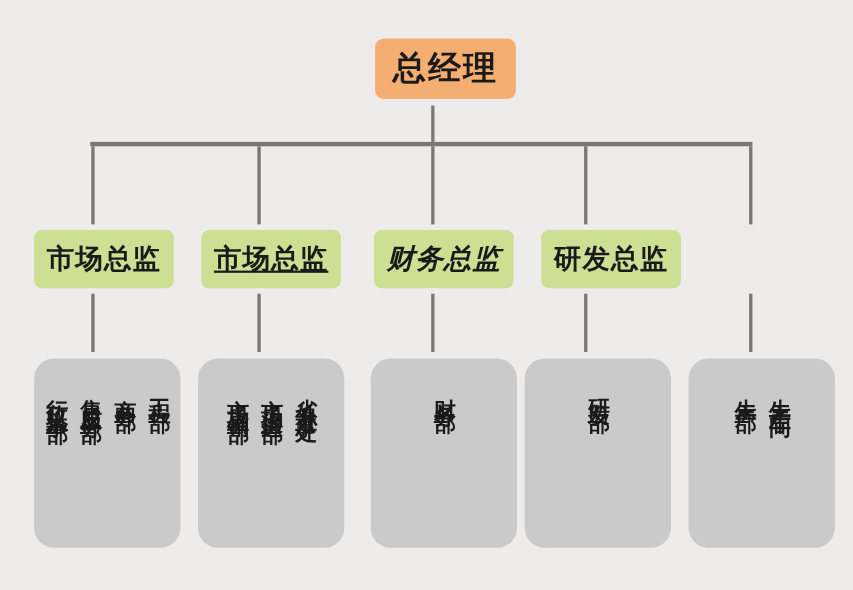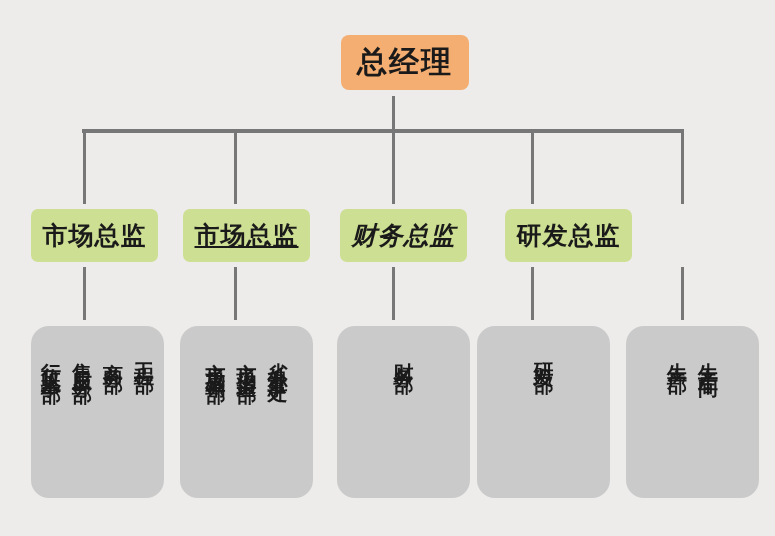--- a/index.html
+++ b/index.html
@@ -38,21 +38,21 @@
   .branch-node {
     top: 209px; width: 127px; height: 53px;
     background: var(--branch-bg, #CDDF92);
     border-radius: 7px;
     font-size: 25px;
     letter-spacing: 1px;
   }
   .bx1 { left: 20px; }
   .bx2 { left: 172px; text-decoration: underline; }
   .bx3 { left: 329px; font-style: italic; }
-  .bx4 { left: 494px; }
+  .bx4 { left: 481px; }
   .bx5 { left: 618px; }
   
   .dept-box {
     top: 326px; width: 133px; height: 172px;
     background: var(--department-bg, #CACACA);
     border-radius: 18px;
     align-items: flex-start;
     padding-top: 21px;
   }
   .dx1 { left: 20px; }

